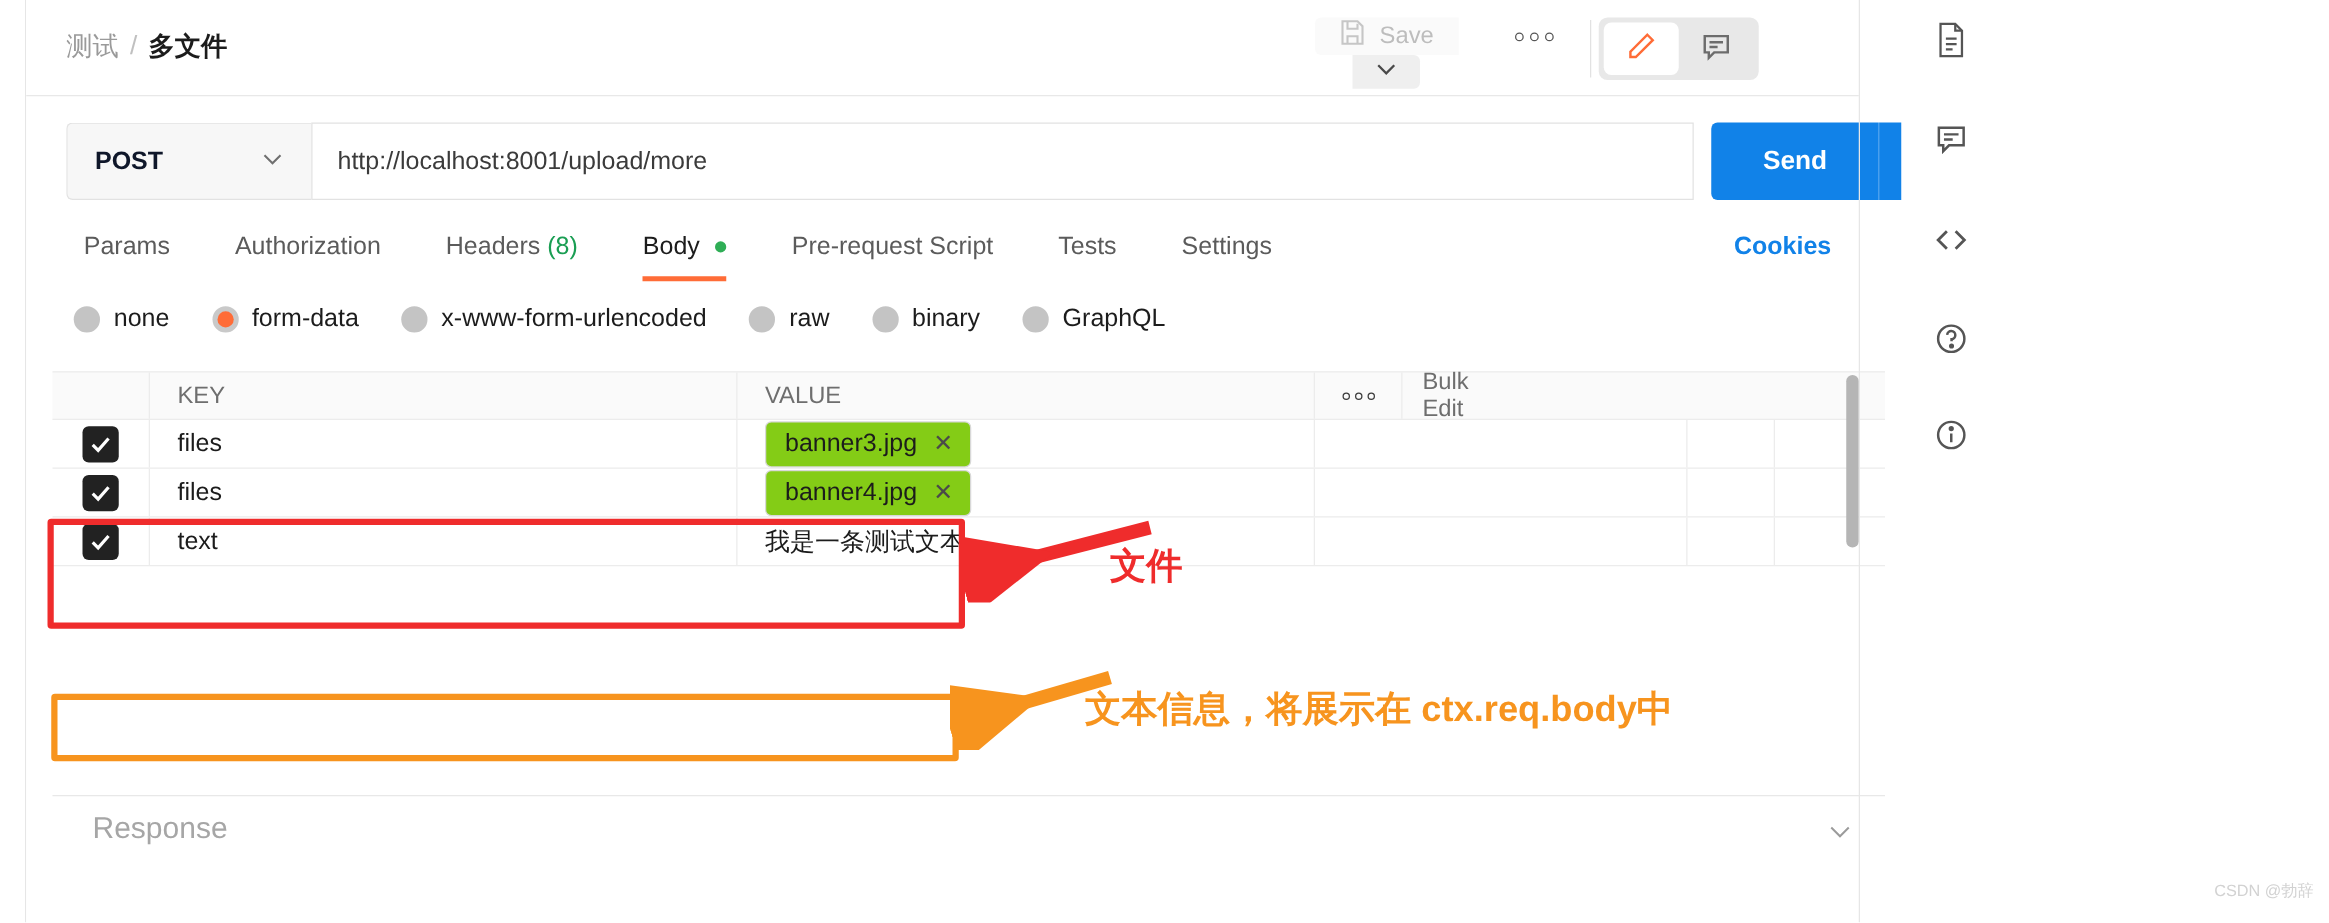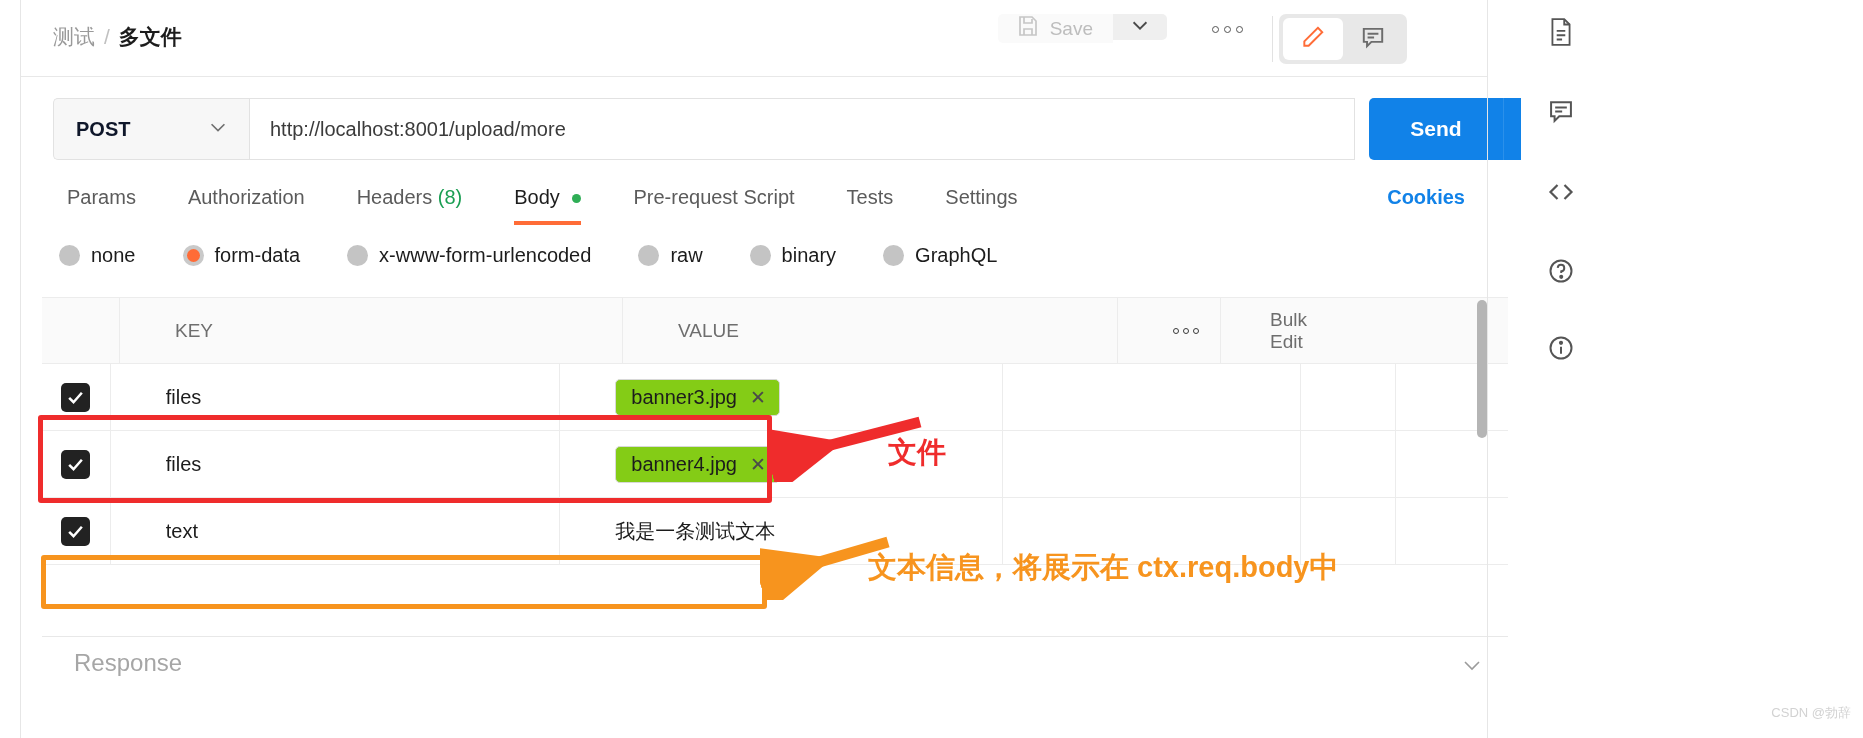--- a/index.html
+++ b/index.html
@@ -23,21 +23,21 @@
   }
   .breadcrumb {
     position:absolute; left:32px; top:23px;
     font-size:21px; display:flex; align-items:center; gap:9px;
   }
   .crumb-muted { color:#9a9a9a; font-weight:400; }
   .crumb-sep { color:#c0c0c0; font-weight:400; }
   .crumb-active { color:#1c1c1c; font-weight:700; }
 
   .save-group {
-    position:absolute; right:320px; top:14px; display:flex; align-items:flex-start; height:50px;
+    position:absolute; right:320px; top:14px; display:flex; align-items:center; height:50px;flex-direction:column;
   }
   .save-btn {
     display:flex; align-items:center; gap:10px;
     background:#fafafa; border-radius:5px 0 0 5px;
     padding:0 20px 0 18px; color:#bdbdbd; font-size:19px;
   }
   .save-caret {
     width:54px; background:#efefef; border-radius:0 5px 5px 0;
     display:flex; align-items:center; justify-content:center;
   }
@@ -95,31 +95,31 @@
   .green-dot {
     display:inline-block; width:9px; height:9px; border-radius:50%;
     background:#2fae56; margin-left:7px; vertical-align:middle;
   }
   .cookies {
     position:absolute; right:22px; top:186px;
     font-size:20px; color:#1182e8; font-weight:700;
   }
 
   
-  .radios { position:absolute; left:38px; top:244px; display:flex; align-items:flex-start; gap:13px; }
+  .radios { position:absolute; left:38px; top:244px; display:flex; align-items:flex-start; gap:0; }
   .radio-item { display:flex; align-items:center; gap:11px; margin-right:34px; font-size:20px; color:#1c1c1c; }
   .radio-circle { width:21px; height:21px; border-radius:50%; background:#c4c4c4; }
   .radio-circle.sel {
     background:#c9c9c9; display:flex; align-items:center; justify-content:center;
   }
   .radio-circle.sel::after { content:""; width:13px; height:13px; border-radius:50%; background:#ff6c37; }
 
   
   .table { position:absolute; left:21px; top:297px; width:1466px; }
-  .tr { display:flex; height:67px; border-bottom:1px solid #ececec;gap:33px; }
+  .tr { display:flex; height:39px; border-bottom:1px solid #ececec; }
   .thead { background:#fafafa; border-top:1px solid #ececec; }
   .thead .td { color:#6e6e6e; font-size:19px; }
   .td { display:flex; align-items:center; border-right:1px solid #ececec; }
   .c-check { width:78px; justify-content:center; border-right:1px solid #ececec; }
   .c-key   { width:470px; padding-left:22px; }
   .c-val   { width:462px; padding-left:22px;text-align:right; }
   .c-desc  { width:298px; padding-left:22px; }
   .c-dots  { width:70px; justify-content:center; }
   .c-bulk  { width:88px; padding-left:16px; font-size:20px; color:#1c1c1c; border-right:none; }
 

